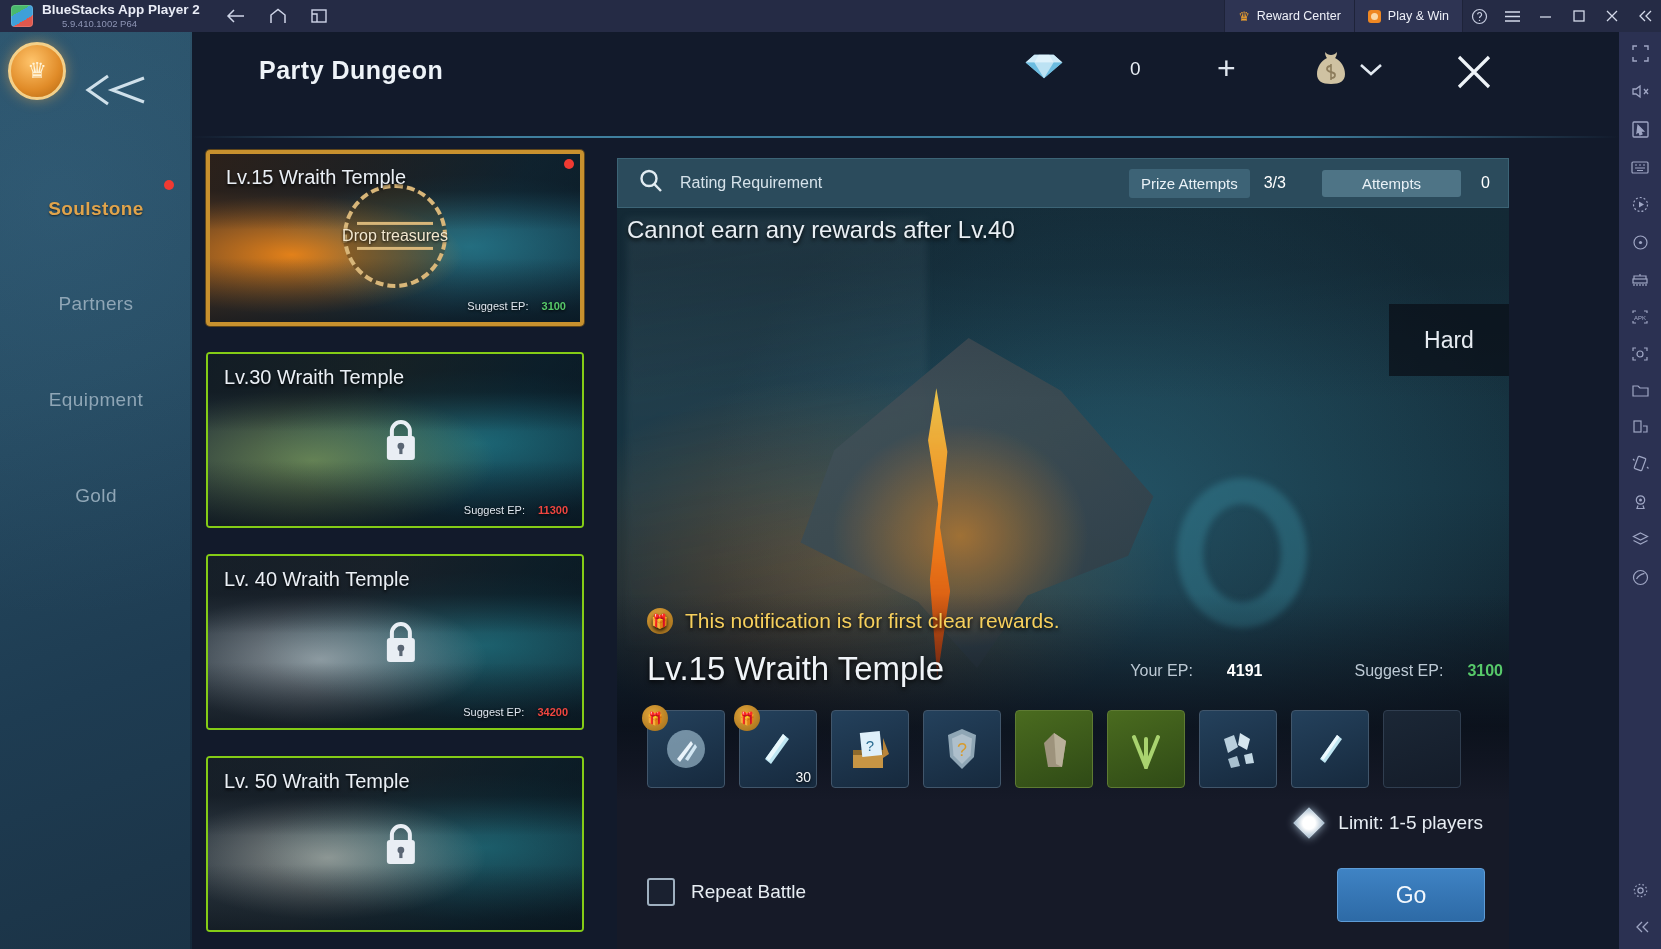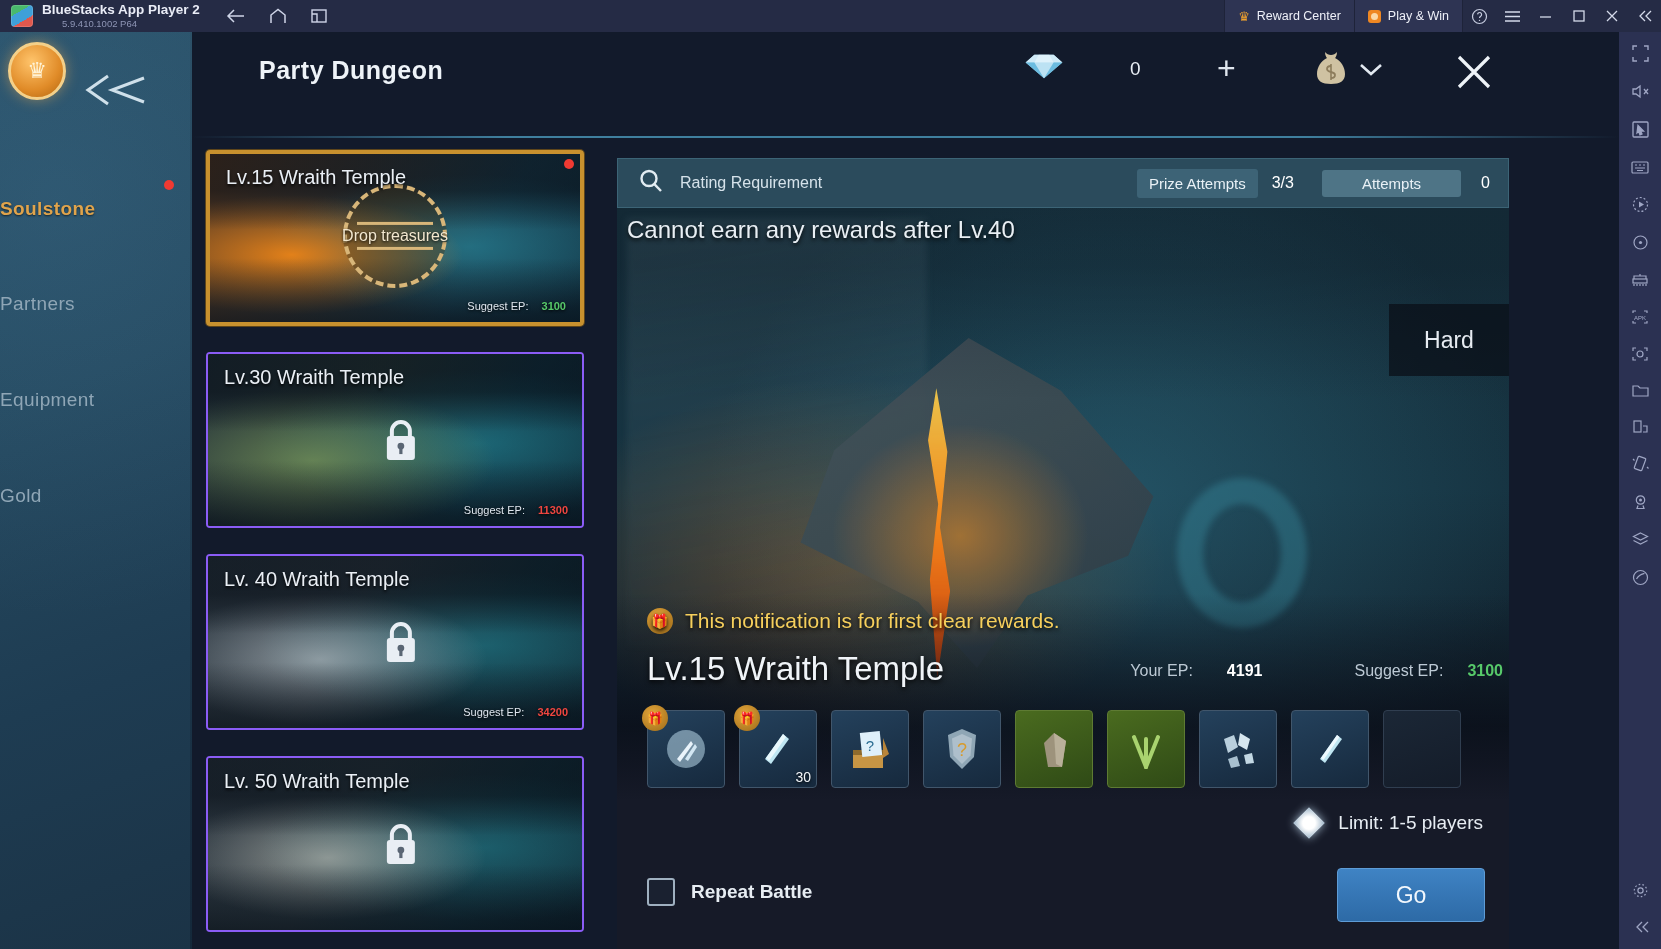--- a/index.html
+++ b/index.html
@@ -46,21 +46,21 @@
       linear-gradient(160deg,#2a5168 0%, #25495f 38%, #1e3c52 70%, #1b3346 100%);
   }
   .leftnav::after{content:"";position:absolute;right:0;top:0;width:2px;height:100%;
     background:linear-gradient(#2c5168,#14283a);}
   .emblem{ position:absolute; left:8px; top:10px; width:58px; height:58px; border-radius:50%;
     background:radial-gradient(circle at 40% 32%,#ffc46b,#e08b28 60%,#b1650f);
     border:3px solid #f4d089; display:flex;align-items:center;justify-content:center;
     box-shadow:0 0 14px rgba(255,180,80,.45);}
   .emblem span{ color:#fff4d8; font-size:22px; line-height:1;}
   .backchev{ position:absolute; left:78px; top:38px; display:flex; align-items:center; }
-  .navitem{ position:absolute; left:0; width:192px; 
+  .navitem{ position:absolute; left:0; width:192px; text-align:center;
     font-size:19px; letter-spacing:.4px; }
   .navitem.active{ color:#e0a44c; font-weight:bold; text-shadow:0 1px 2px rgba(0,0,0,.6);}
   .navitem.dim{ color:#8fa6b6; }
   .navdot{ position:absolute; width:10px;height:10px;border-radius:50%;background:#f03a32;
     left:164px; }
 
   
   .gametop{ position:absolute; left:192px; top:0; width:1427px; height:76px; }
   .pagetitle{ position:absolute; left:67px; top:24px; font-size:25px; color:#eef3f8;
     letter-spacing:.5px;font-weight:bold; }
@@ -73,21 +73,21 @@
   .bagchev{ position:absolute; left:1165px; top:28px;}
   .closeX{ position:absolute; left:1260px; top:18px; }
   .topline{ position:absolute; left:192px; top:104px; width:1427px; height:2px;
     background:linear-gradient(90deg,rgba(70,130,160,0),#3f7f9e 22%,#3f7f9e 78%,rgba(70,130,160,0));}
 
   
   .dlist{ position:absolute; left:206px; top:118px; width:400px; height:799px; }
   .dcard{ position:relative; width:378px; height:176px; margin-bottom:26px;
     border-radius:4px; overflow:hidden; }
   .dcard.sel{ border:4px solid #c8912e; box-shadow:0 0 0 1px #5e451a;}
-  .dcard.lock{ border:2px solid #8b5cf6; }
+  .dcard.lock{ border:2px solid #84cc16; }
   .dc-art{ position:absolute; inset:0; }
   .art-a{ background:
       radial-gradient(ellipse at 22% 60%, rgba(255,140,20,.85), rgba(190,60,10,0) 42%),
       radial-gradient(ellipse at 70% 55%, rgba(40,150,170,.55), rgba(12,40,60,0) 55%),
       linear-gradient(120deg,#5a3a22 0%,#3d3a36 35%,#1c3d4e 70%,#123040 100%); }
   .art-b{ background:
       radial-gradient(ellipse at 28% 62%, rgba(120,150,90,.75), rgba(40,60,30,0) 48%),
       radial-gradient(ellipse at 72% 52%, rgba(35,150,165,.5), rgba(10,35,55,0) 58%),
       linear-gradient(120deg,#23313a 0%,#2b3b3a 38%,#143544 72%,#0f2836 100%); }
   .art-c{ background:
@@ -123,21 +123,21 @@
 
   
   .rpanel{ position:absolute; left:617px; top:126px; width:892px; height:791px; }
   .rbar{ position:relative; width:892px; height:50px; background:#2b4b5c;
     border:1px solid #3c6476; display:flex; align-items:center; }
   .rbar .mag{ margin-left:20px; }
   .rbar .rq{ margin-left:16px; font-size:16px; color:#d5e2ea; }
   .chip{ margin-left:auto; background:#3d6376; color:#e9f1f6; font-size:15px;
     padding:6px 12px; border-radius:3px; }
   .chipval{ margin-left:14px; font-size:16px; color:#ffffff; }
-  .chip2{ margin-left:28px; background:#4e7486; color:#e9f1f6; font-size:15px;
+  .chip2{ margin-left:36px; background:#4e7486; color:#e9f1f6; font-size:15px;
     padding:5px 40px; border-radius:3px; }
   .chip2val{ margin:0 18px 0 20px; font-size:16px; color:#ffffff; }
 
   .stage{ position:relative; width:892px; height:741px; overflow:hidden;
     background:
       radial-gradient(ellipse at 56% 40%, rgba(60,140,165,.35), rgba(10,30,45,0) 58%),
       radial-gradient(ellipse at 26% 48%, rgba(255,130,25,.30), rgba(120,40,10,0) 34%),
       linear-gradient(180deg,#17323f 0%,#163341 38%,#12232f 64%,#0e1624 78%,#121624 100%);
   }
   .stage .vign{ position:absolute; inset:0;
@@ -204,21 +204,21 @@
   .tooltip .tail{ position:absolute; right:-22px; bottom:-4px; width:0;height:0;
     border-left:26px solid #c08e33; border-bottom:16px solid transparent;
     border-top:16px solid transparent; filter:drop-shadow(1px 1px 0 #f0d9a6);}
   .limit{ position:absolute; right:26px; top:604px; display:flex; align-items:center; gap:18px;
     font-size:19px; color:#e7edf3; }
   .lim-ico{ width:22px;height:22px; background:#dbe6ef; transform:rotate(45deg);
     box-shadow:0 0 10px rgba(200,225,245,.8);}
   .lim-ico span{ display:block; width:100%; height:100%;
     background:radial-gradient(circle,#ffffff 40%,#9fb6c9 100%);}
 
-  .repeat{ position:absolute; left:30px; top:670px; display:flex; align-items:center; gap:16px;font-weight:bold; }
+  .repeat{ position:absolute; left:30px; top:670px; display:flex; align-items:center; gap:16px; }
   .cbox{ width:28px;height:28px;border:2px solid #9fb0c0; border-radius:3px;
     background:#1a2130;}
   .repeat .rl{ font-size:19px; color:#e7edf3; }
   .gobtn{ position:absolute; right:24px; top:660px; width:148px; height:54px;
     background:linear-gradient(180deg,#3f83c4,#2d6aa6); border-radius:4px;
     border:1px solid #5e9cd6; display:flex;align-items:center;justify-content:center;
     font-size:23px; color:#f3f8fd;}
 </style>
 </head>
 <body>

